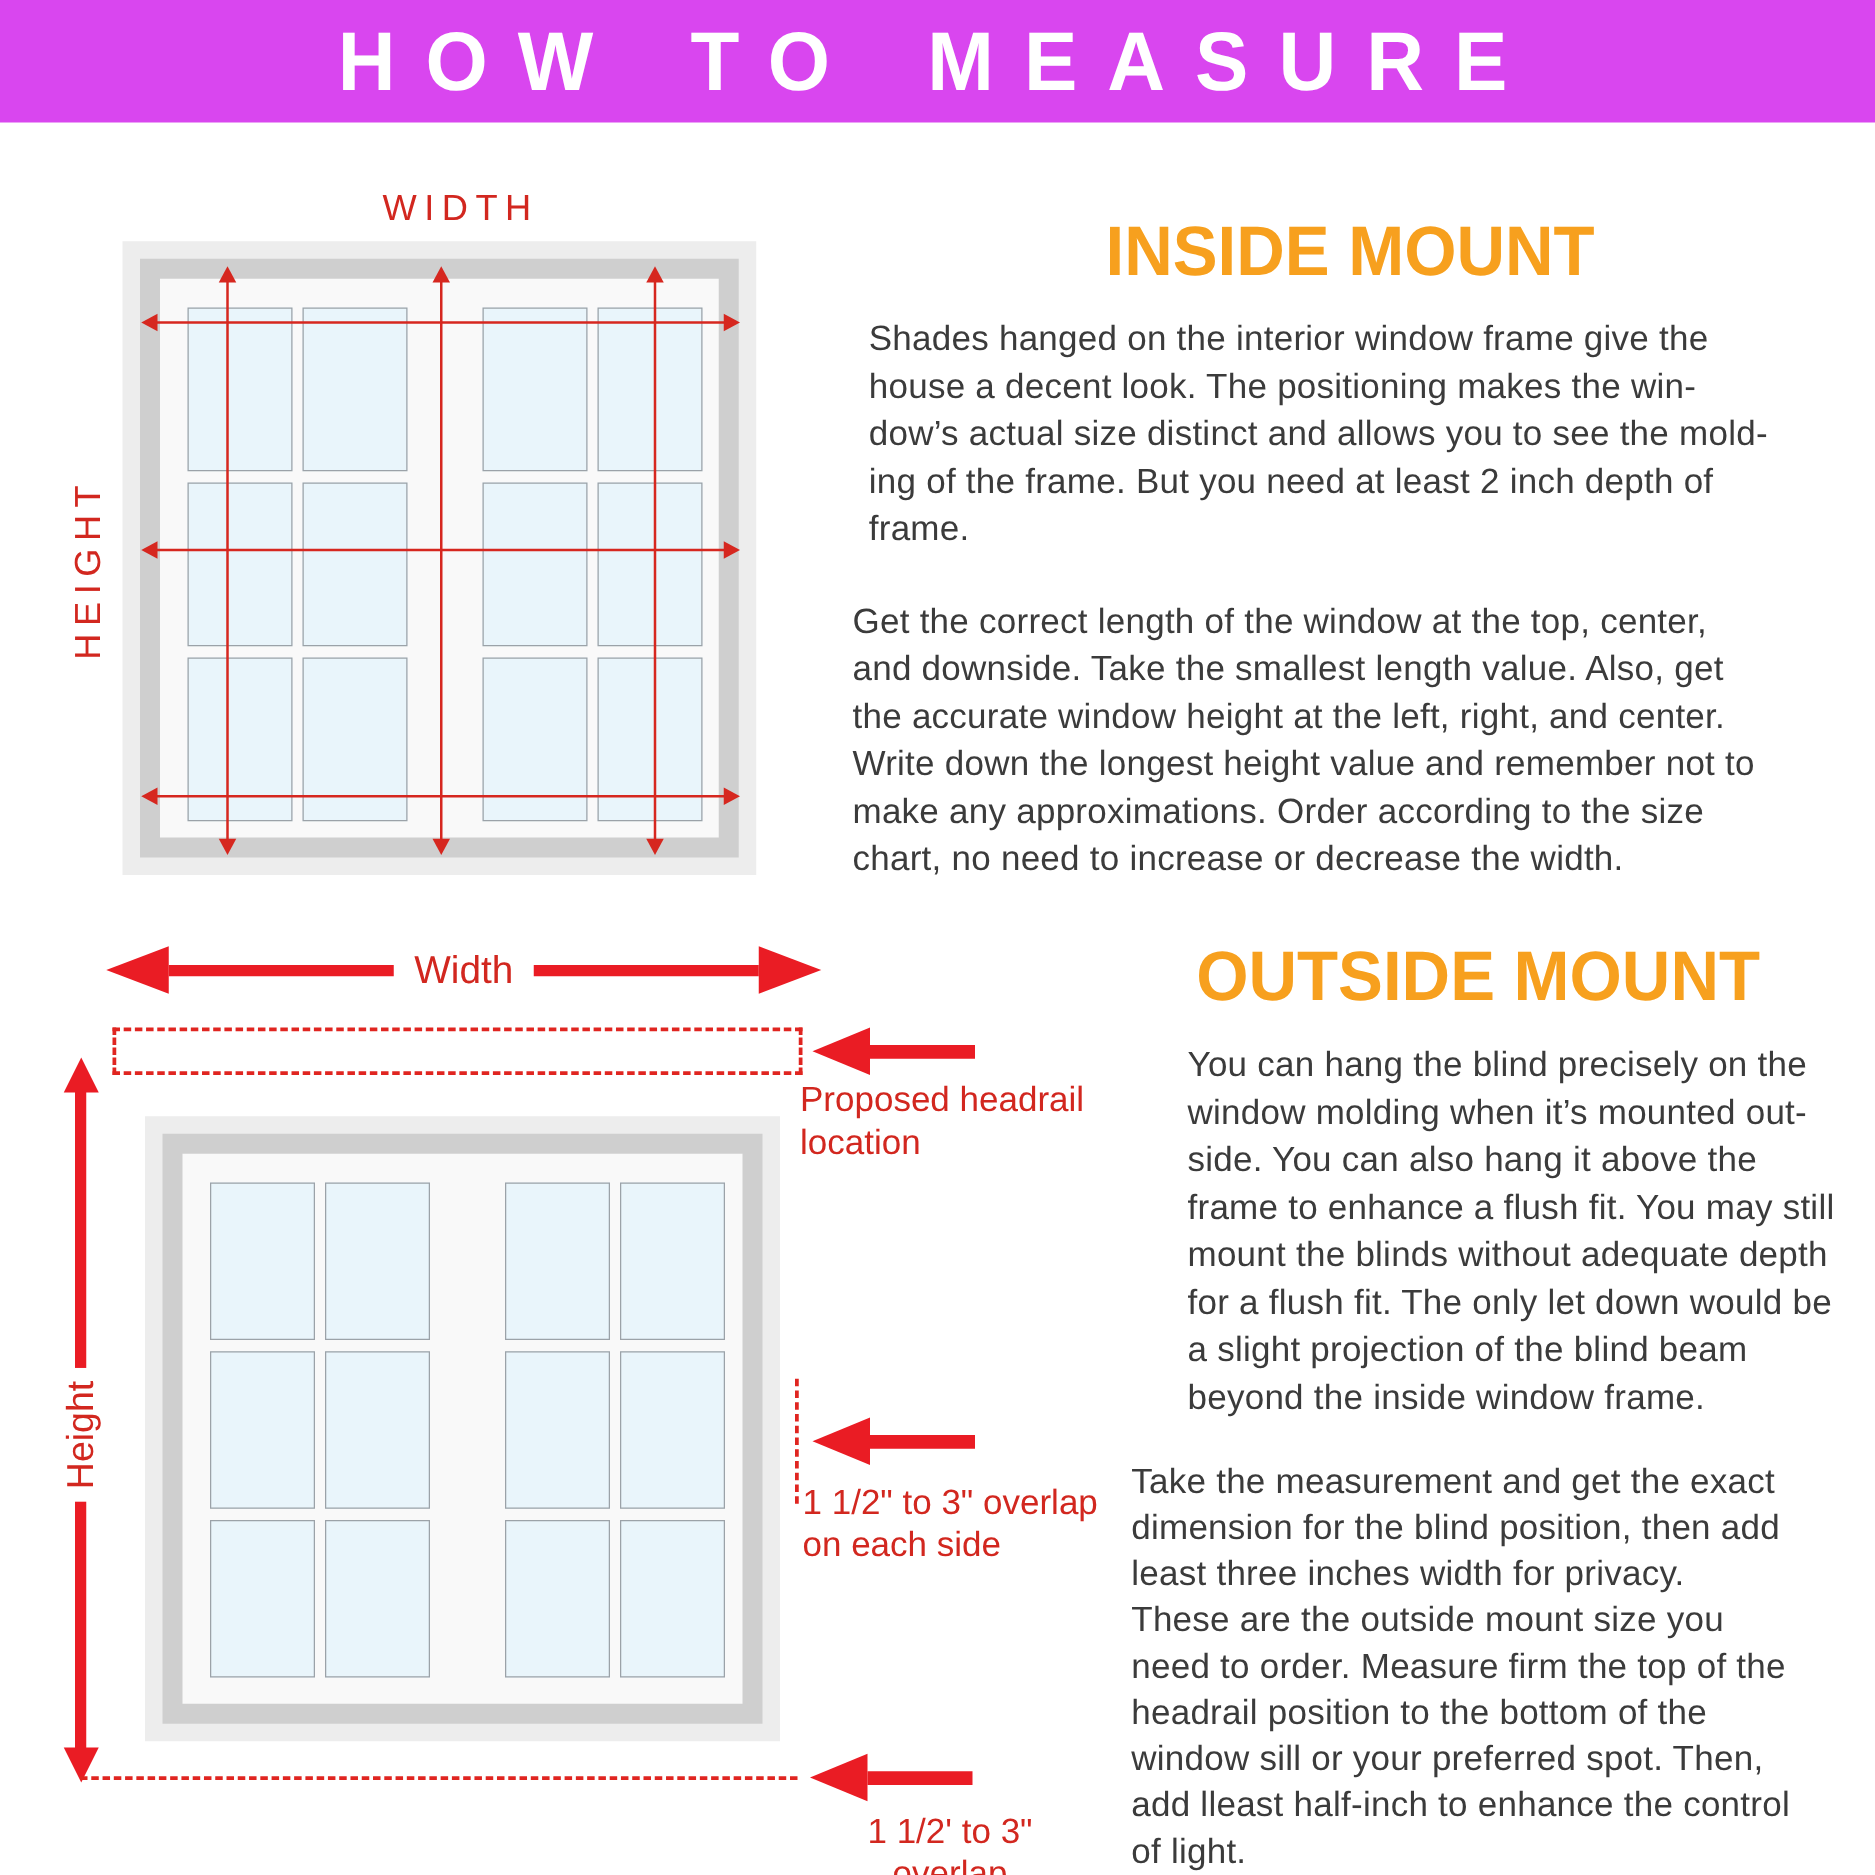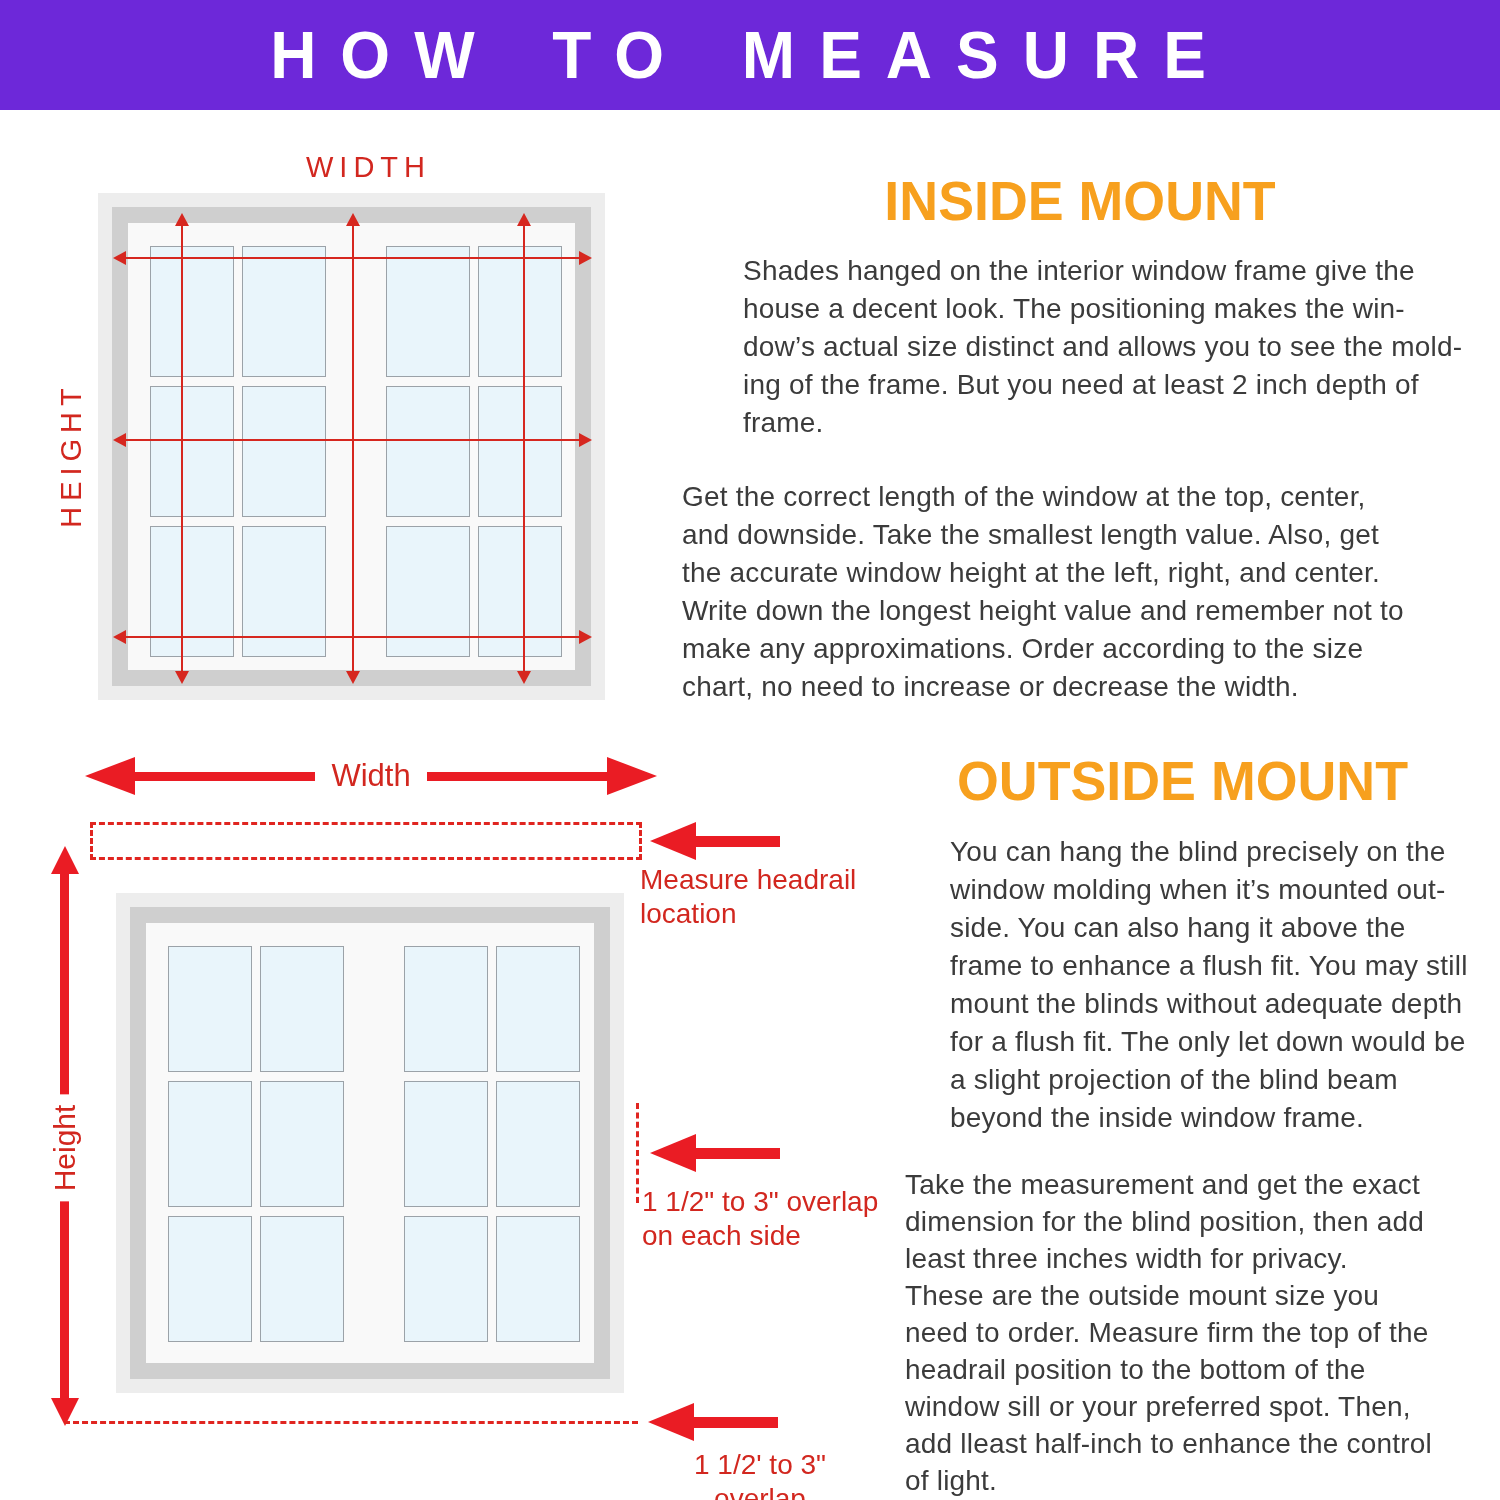--- a/index.html
+++ b/index.html
@@ -1,21 +1,21 @@
 <!DOCTYPE html>
 <html><head>
 <meta charset="utf-8">
 <style>
   * { margin:0; padding:0; box-sizing:border-box; }
   html,body { width:1500px; height:1500px; background:#ffffff; overflow:hidden;
               font-family:"Liberation Sans", sans-serif; }
 
   
-  .banner { position:absolute; left:0; top:0; width:1500px; height:110px;
-            background:#6d28d9; display:flex; align-items:center; justify-content:center; }
+  .banner { position:absolute; left:0; top:0; width:1500px; height:98px;
+            background:#d946ef; display:flex; align-items:center; justify-content:center; }
   .banner-title { color:#ffffff; font-weight:bold; font-size:64px; letter-spacing:24px;
                   word-spacing:12px; transform:scaleY(1.04); white-space:nowrap; }
 
   
   .window { position:absolute; background:#ededed; }
   .window .ring { position:absolute; inset:14px; background:#cfcfcf; }
   .window .sash { position:absolute; inset:30px; background:#f9f9f9; }
   .panes { position:absolute; display:grid;
            grid-template-columns:84px 84px 44px 84px 84px; column-gap:8px; row-gap:9px; }
   .pane { background:#e9f5fb; border:1px solid #9ba2a8; }
@@ -117,21 +117,21 @@
   <div class="headR"></div>
 </div>
 
 <div class="dashed-rect" style="left:90px; top:822px; width:552px; height:38px;"></div>
 
 <div class="thick-left" style="left:650px; top:822px;">
   <div class="head"></div>
   <div class="shaft"></div>
 </div>
 
-<div class="red-label" style="left:640px; top:863px;">Measure headrail
+<div class="red-label" style="left:640px; top:863px;">Proposed headrail
 location</div>
 
 <div class="tri-up" style="left:51px; top:846px;"></div>
 <div class="vshaft" style="left:60px; top:872px; height:528px;"></div>
 <div class="tri-down" style="left:51px; top:1398px;"></div>
 <div class="red-label rot" style="left:65px; top:1148px;">
   <span class="height-label-bg">Height</span>
 </div>
 
 <div class="window" style="left:116px; top:893px; width:508px; height:500px;">
@@ -171,21 +171,21 @@
 <div class="thick-left" style="left:648px; top:1403px;">
   <div class="head"></div>
   <div class="shaft"></div>
 </div>
 
 <div class="red-label" style="left:645px; top:1448px; width:230px; text-align:center;">1 1/2' to 3" overlap
 on top and bottom</div>
 
 <div class="section-heading" style="left:695px; top:168px; width:770px;">INSIDE MOUNT</div>
 
-<div class="body-par" style="left:695px; top:252px;margin-left:48px;">Shades hanged on the interior window frame give the
+<div class="body-par" style="left:695px; top:252px;">Shades hanged on the interior window frame give the
 house a decent look. The positioning makes the win-
 dow’s actual size distinct and allows you to see the mold-
 ing of the frame. But you need at least 2 inch depth of
 frame.</div>
 
 <div class="body-par" style="left:682px; top:478px;">Get the correct length of the window at the top, center,
 and downside. Take the smallest length value. Also, get
 the accurate window height at the left, right, and center.
 Write down the longest height value and remember not to
 make any approximations. Order according to the size

